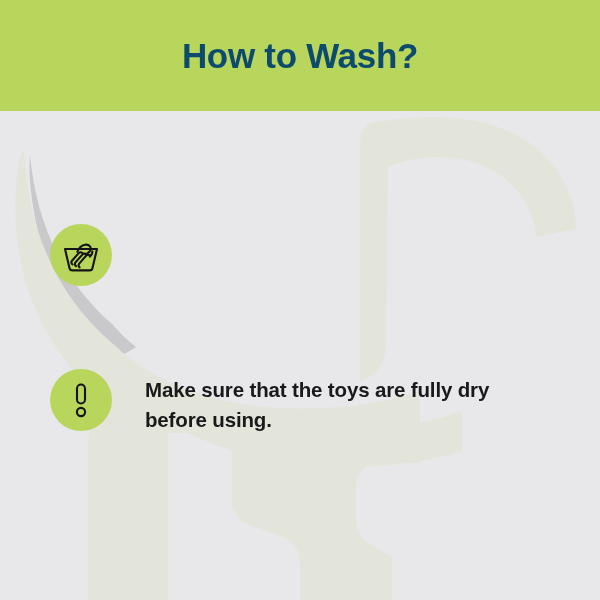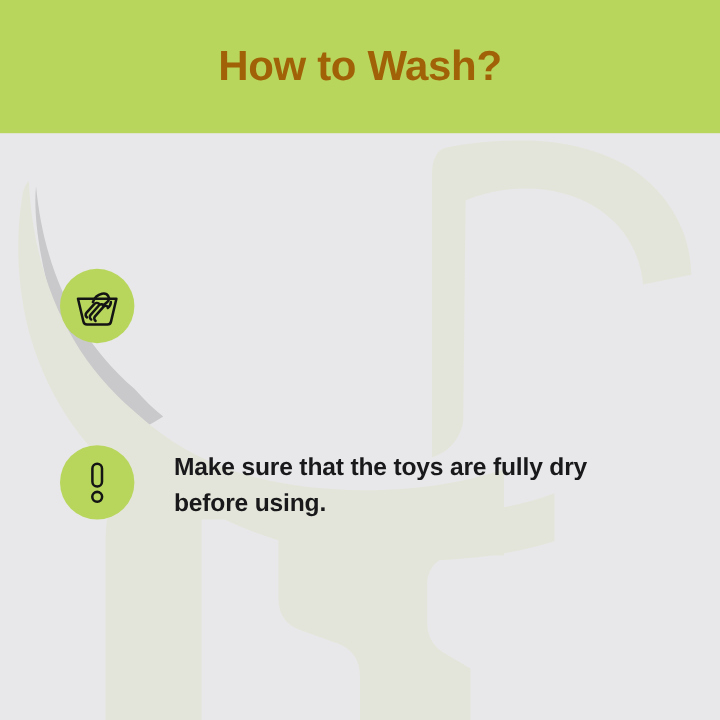--- a/index.html
+++ b/index.html
@@ -36,21 +36,21 @@
     position: absolute;
     left: 0;
     top: 0;
     width: 600px;
     height: 111px;
     display: flex;
     align-items: center;
     justify-content: center;
     font-size: 35px;
     font-weight: bold;
-    color: #a16207;
+    color: #0c4a6e;
     letter-spacing: -0.3px;
     z-index: 4;
     user-select: none;
   }
   
   #cat-silhouette {
     position: absolute;
     left: 0;
     top: 111px;
     width: 600px;
@@ -60,21 +60,21 @@
   }
   
   .instruction-row {
     position: absolute;
     left: 50px;
     display: flex;
     align-items: flex-start;
     z-index: 2;
   }
   #instruction-row-0 { top: 224px; }
-  #instruction-row-1 { top: 369px; align-items: center; }
+  #instruction-row-1 { top: 369px; }
 
   .icon-badge {
     width: 62px;
     height: 62px;
     border-radius: 50%;
     background: #b8d65c;
     flex: 0 0 62px;
     display: flex;
     align-items: center;
     justify-content: center;

